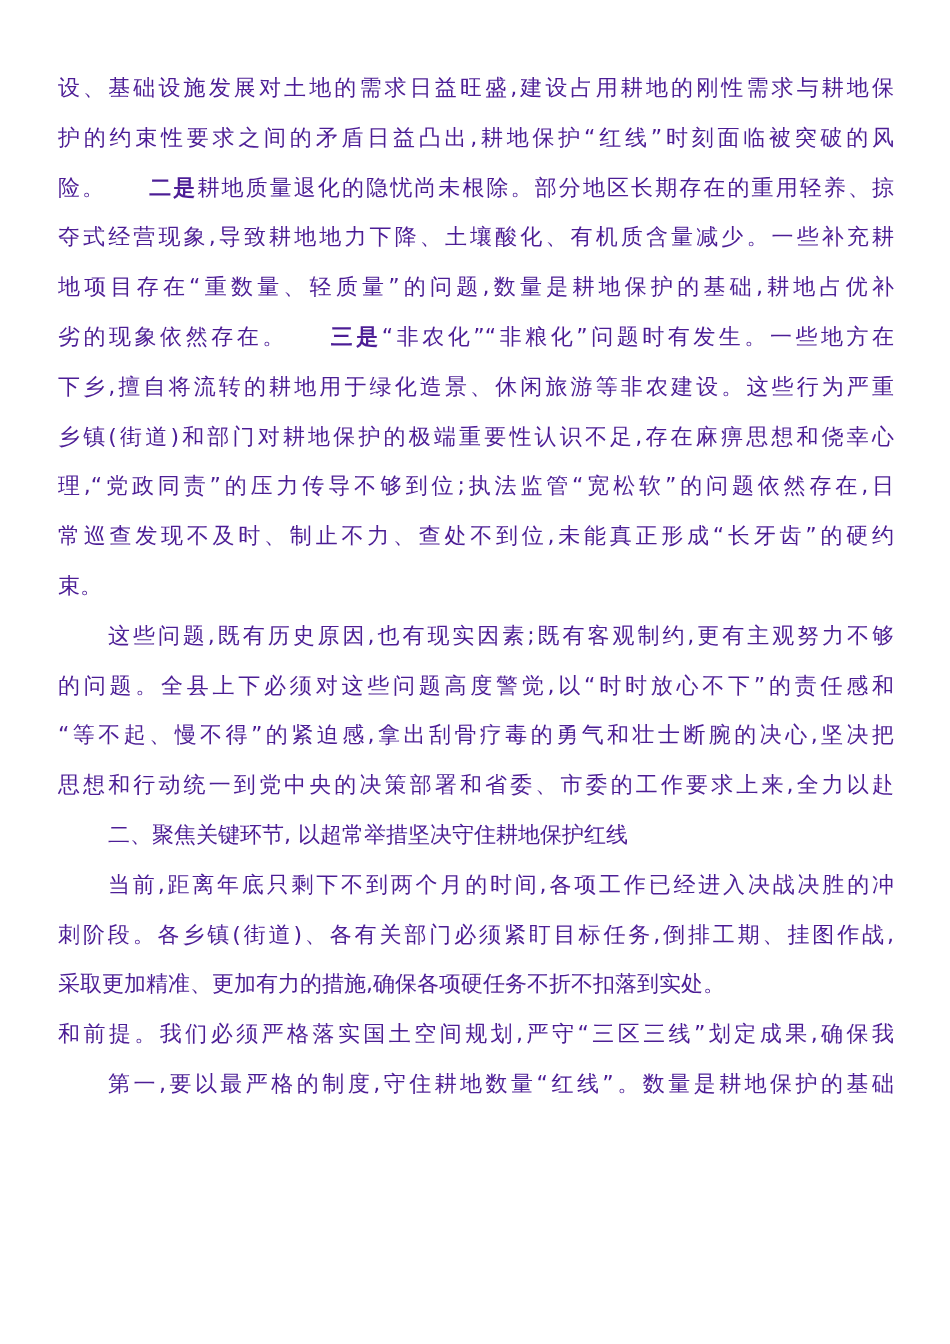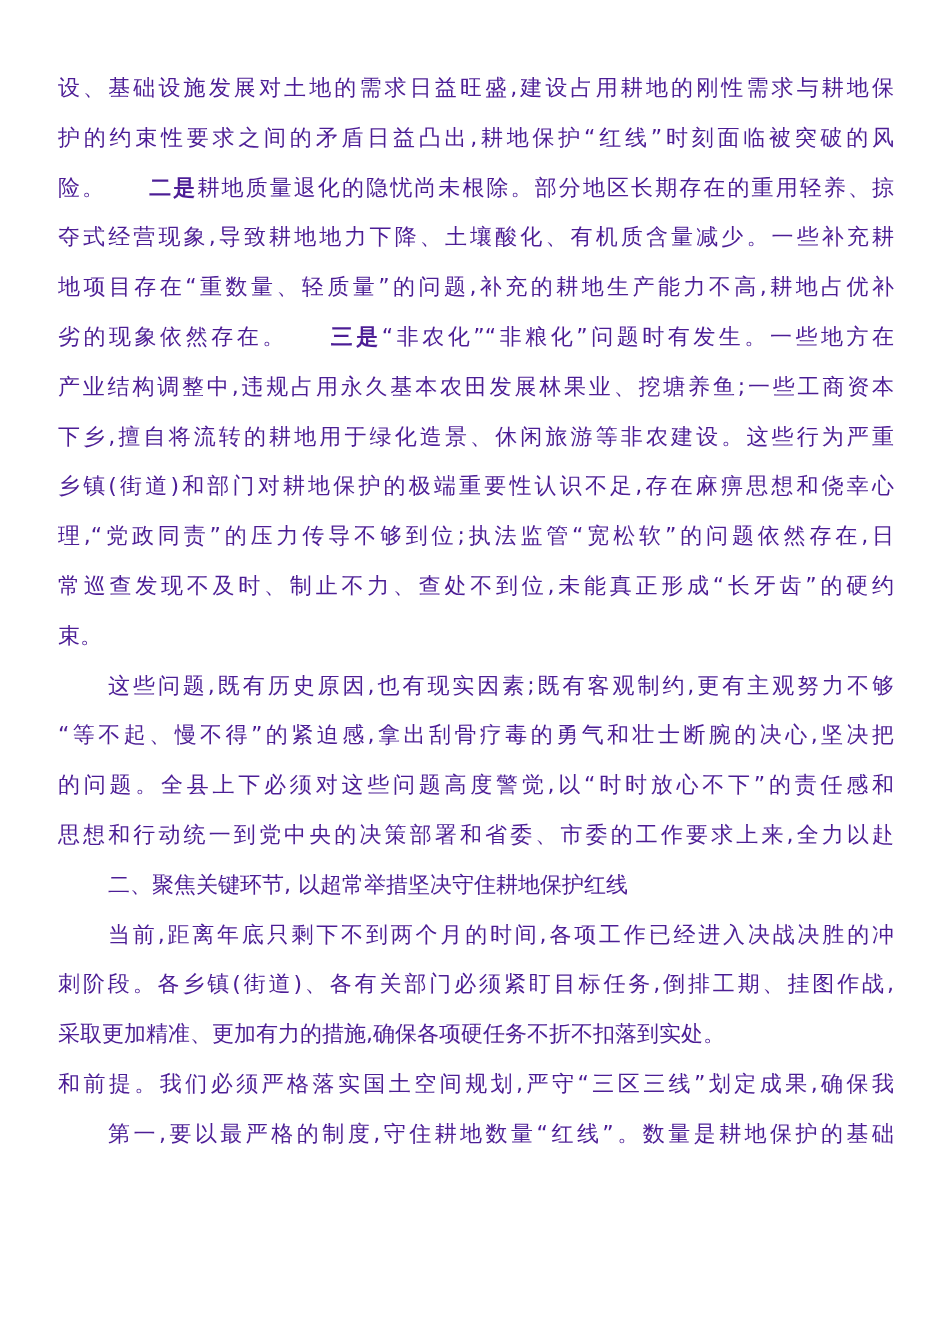--- a/index.html
+++ b/index.html
@@ -19,31 +19,30 @@
   .b { font-weight: bold; margin-left: 43px; }
 </style>
 </head>
 <body>
 
 <div class="page" id="page">
     <div class="line"><span>设、基础设施发展对土地的需求日益旺盛,建设占用耕地的刚性需求与耕地保</span></div>
     <div class="line"><span>护的约束性要求之间的矛盾日益凸出,耕地保护“红线”时刻面临被突破的风</span></div>
     <div class="line"><span>险。</span><span class="b">二是</span><span>耕地质量退化的隐忧尚未根除。部分地区长期存在的重用轻养、掠</span></div>
     <div class="line"><span>夺式经营现象,导致耕地地力下降、土壤酸化、有机质含量减少。一些补充耕</span></div>
-    <div class="line"><span>地项目存在“重数量、轻质量”的问题,补充的耕地生产能力不高,耕地占优补</span></div>
+    <div class="line"><span>地项目存在“重数量、轻质量”的问题,数量是耕地保护的基础,耕地占优补</span></div>
     <div class="line"><span>劣的现象依然存在。</span><span class="b">三是</span><span>“非农化”“非粮化”问题时有发生。一些地方在</span></div>
-    <div class="line"><span>产业结构调整中,违规占用永久基本农田发展林果业、挖塘养鱼;一些工商资本</span></div>
     <div class="line"><span>下乡,擅自将流转的耕地用于绿化造景、休闲旅游等非农建设。这些行为严重</span></div>
     <div class="line"><span>乡镇(街道)和部门对耕地保护的极端重要性认识不足,存在麻痹思想和侥幸心</span></div>
     <div class="line"><span>理,“党政同责”的压力传导不够到位;执法监管“宽松软”的问题依然存在,日</span></div>
     <div class="line"><span>常巡查发现不及时、制止不力、查处不到位,未能真正形成“长牙齿”的硬约</span></div>
     <div class="line last"><span>束。</span></div>
     <div class="line indent"><span>这些问题,既有历史原因,也有现实因素;既有客观制约,更有主观努力不够</span></div>
+    <div class="line"><span>的问题。全县上下必须对这些问题高度警觉,以“时时放心不下”的责任感和</span></div>
     <div class="line"><span>“等不起、慢不得”的紧迫感,拿出刮骨疗毒的勇气和壮士断腕的决心,坚决把</span></div>
-    <div class="line"><span>的问题。全县上下必须对这些问题高度警觉,以“时时放心不下”的责任感和</span></div>
     <div class="line"><span>思想和行动统一到党中央的决策部署和省委、市委的工作要求上来,全力以赴</span></div>
     <div class="line indent last"><span>二、聚焦关键环节, 以超常举措坚决守住耕地保护红线</span></div>
     <div class="line indent"><span>当前,距离年底只剩下不到两个月的时间,各项工作已经进入决战决胜的冲</span></div>
     <div class="line"><span>刺阶段。各乡镇(街道)、各有关部门必须紧盯目标任务,倒排工期、挂图作战,</span></div>
     <div class="line last"><span>采取更加精准、更加有力的措施,确保各项硬任务不折不扣落到实处。</span></div>
     <div class="line"><span>和前提。我们必须严格落实国土空间规划,严守“三区三线”划定成果,确保我</span></div>
     <div class="line indent"><span>第一,要以最严格的制度,守住耕地数量“红线”。数量是耕地保护的基础</span></div>
   </div>
 
 </body></html>

